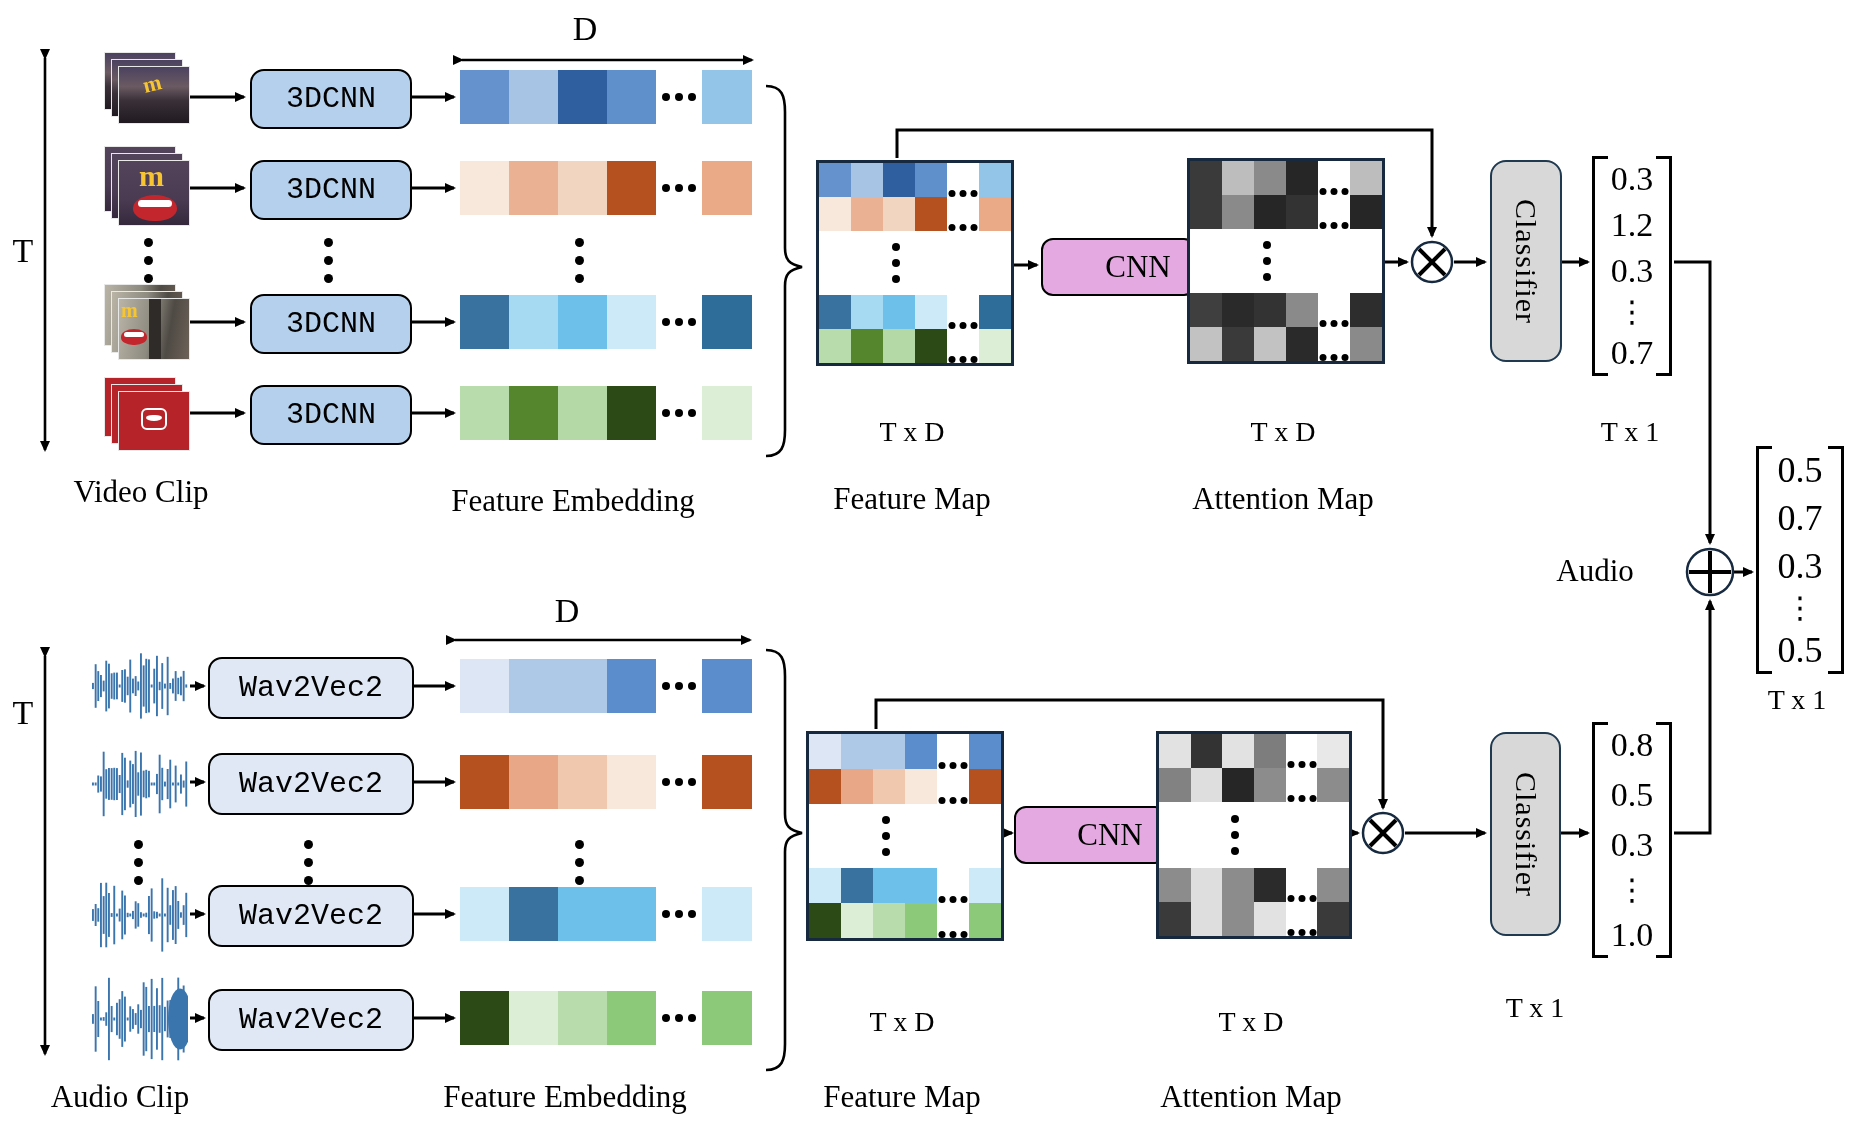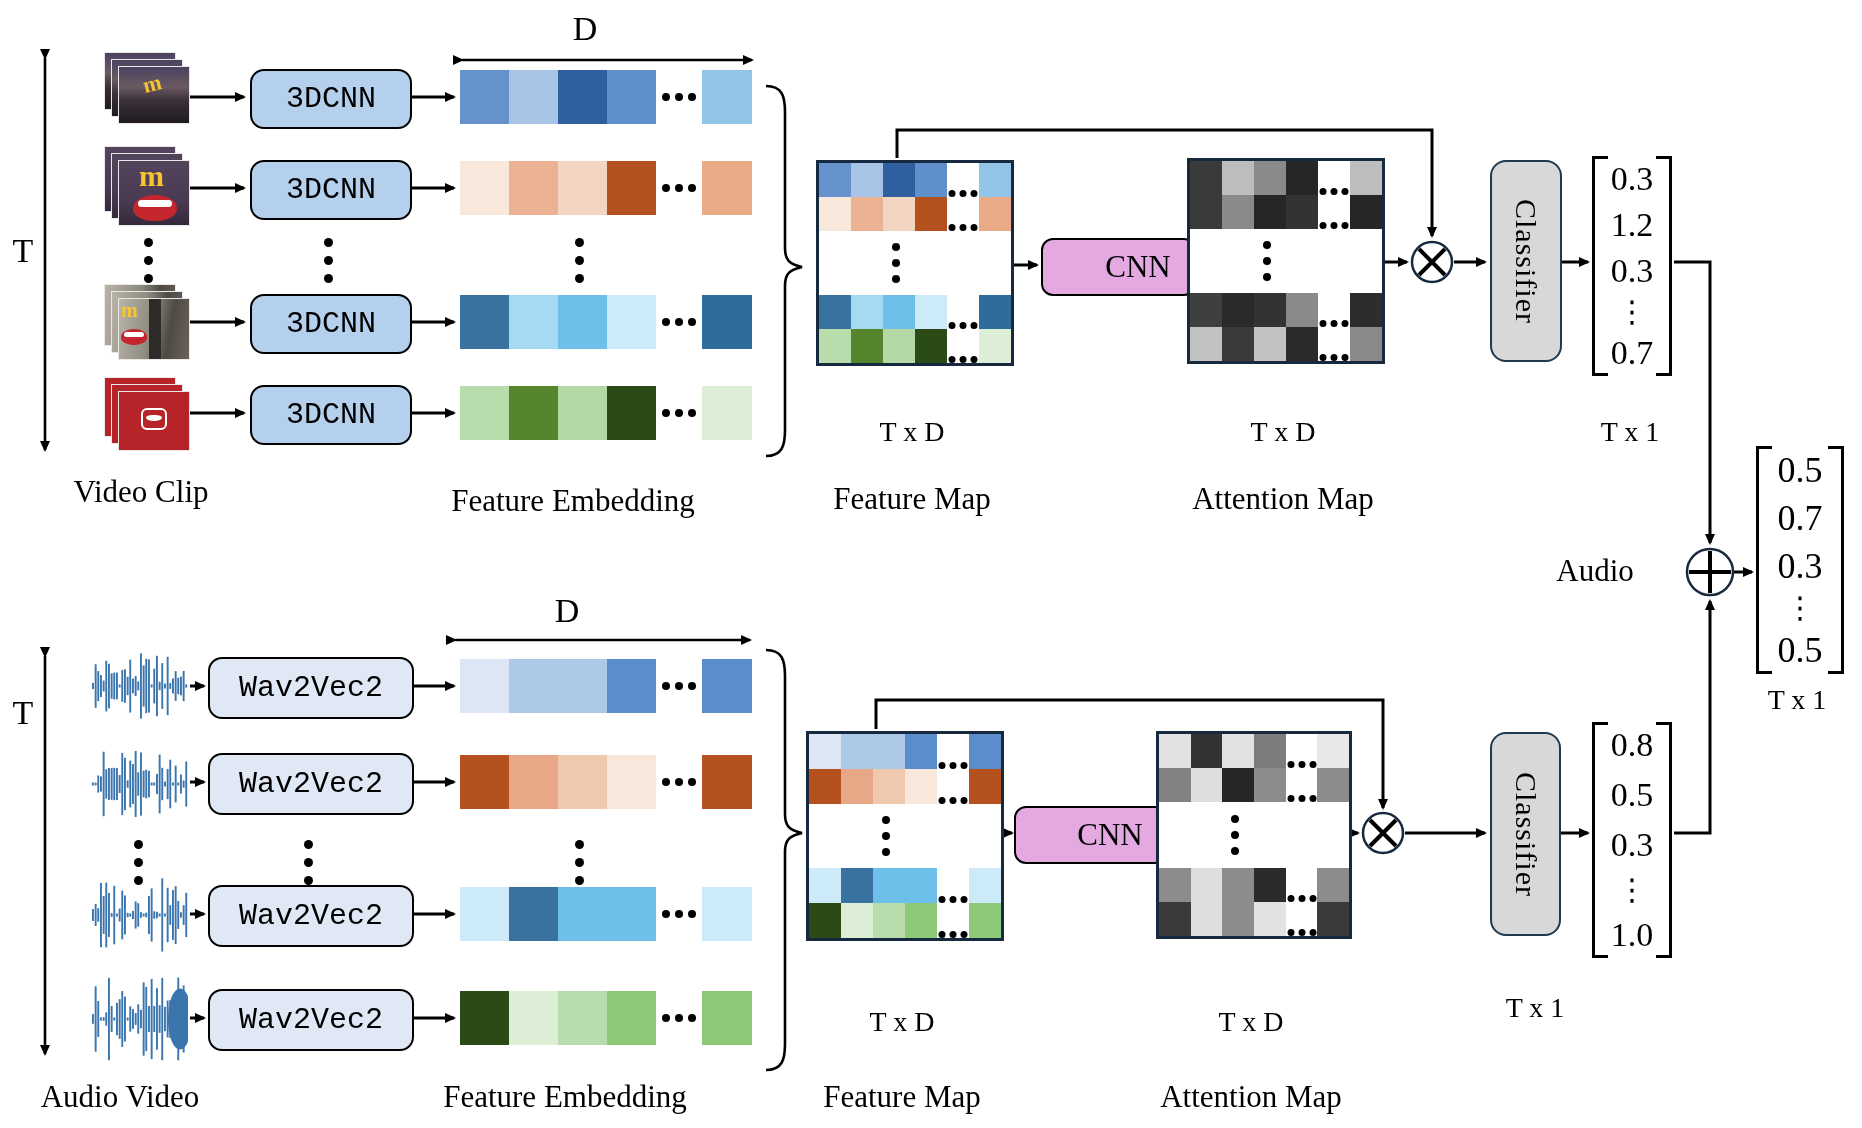--- a/index.html
+++ b/index.html
@@ -563,21 +563,21 @@
       <rect x="74.7" y="26.5" width="1.9" height="36.9" fill="#3a75ad"></rect>
       <rect x="77.3" y="26.1" width="1.9" height="37.8" fill="#3a75ad"></rect>
       <rect x="80.0" y="39.2" width="1.9" height="11.6" fill="#3a75ad"></rect>
       <rect x="82.7" y="33.0" width="1.9" height="23.9" fill="#3a75ad"></rect>
       <rect x="85.3" y="3.6" width="1.9" height="82.7" fill="#3a75ad"></rect>
       <rect x="88.0" y="43.5" width="1.9" height="3.0" fill="#3a75ad"></rect>
       <rect x="90.7" y="11.5" width="1.9" height="67.0" fill="#3a75ad"></rect>
       <rect x="93.3" y="21.9" width="1.9" height="46.2" fill="#3a75ad"></rect>
       <ellipse cx="88" cy="45" rx="12" ry="30.6" fill="#3a75ad"></ellipse>
     </svg>
-  <div class="lbl lbl-cap" style="left:35px;top:1079px;width:170px;">Audio Video</div>
+  <div class="lbl lbl-cap" style="left:35px;top:1079px;width:170px;">Audio Clip</div>
 
   <div class="encbox enc-audio" style="left:208px;top:657px;width:202px;height:58px;">
       <span>Wav2Vec2</span>
     </div>
   <div class="encbox enc-audio" style="left:208px;top:753px;width:202px;height:58px;">
       <span>Wav2Vec2</span>
     </div>
   <div class="vdots" style="left:304px;top:840px;">
       <i></i>
       <i></i>

